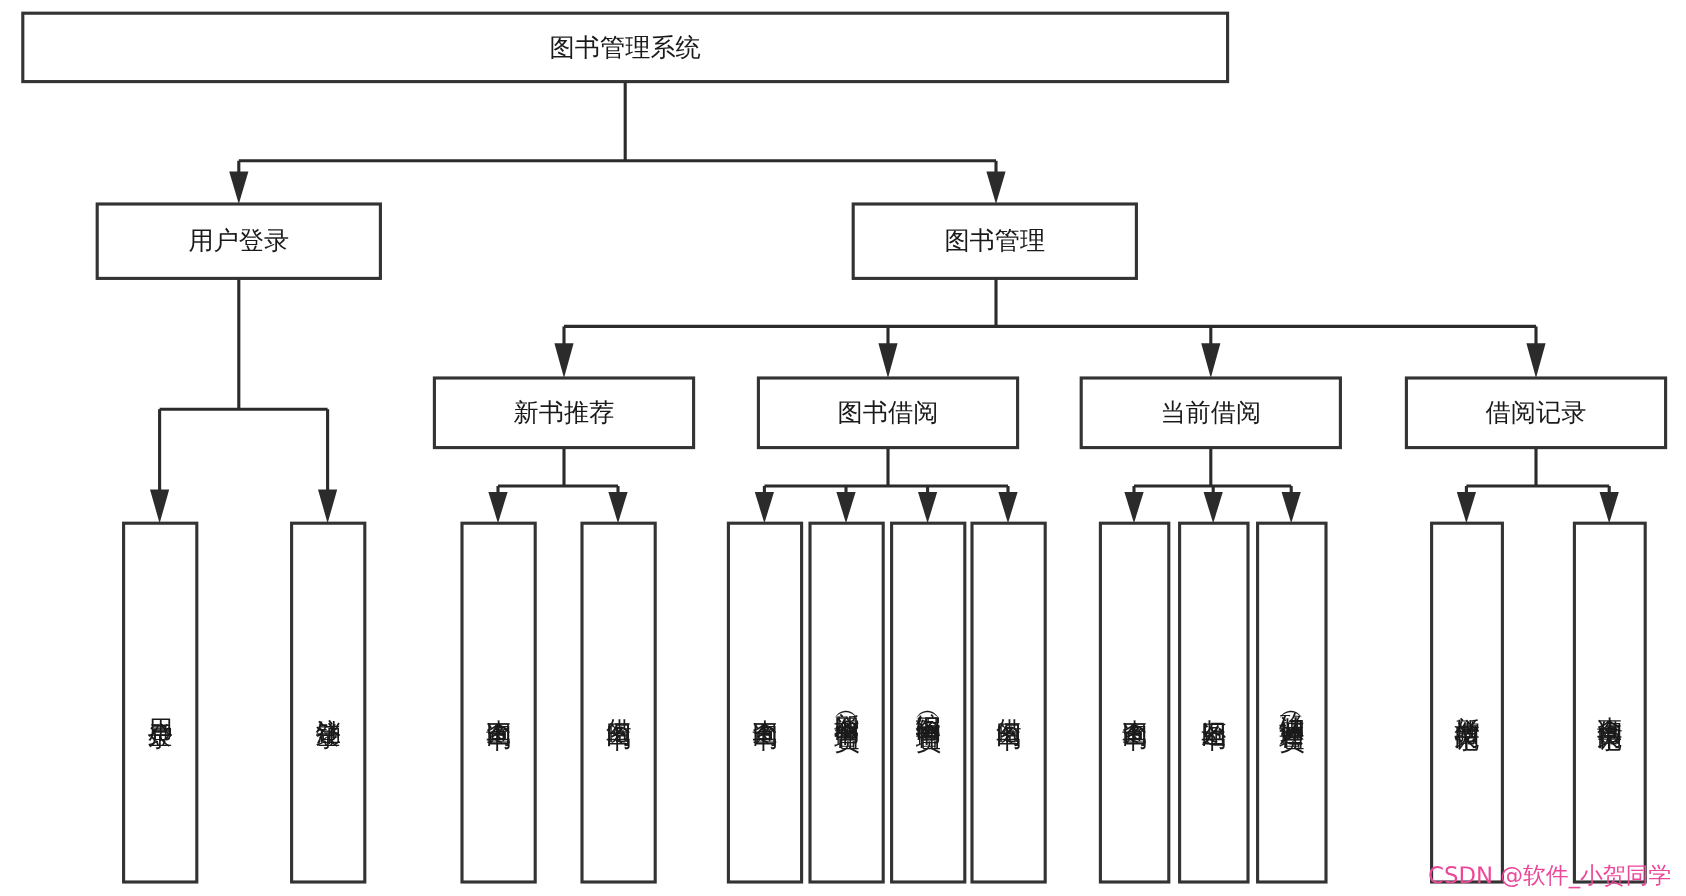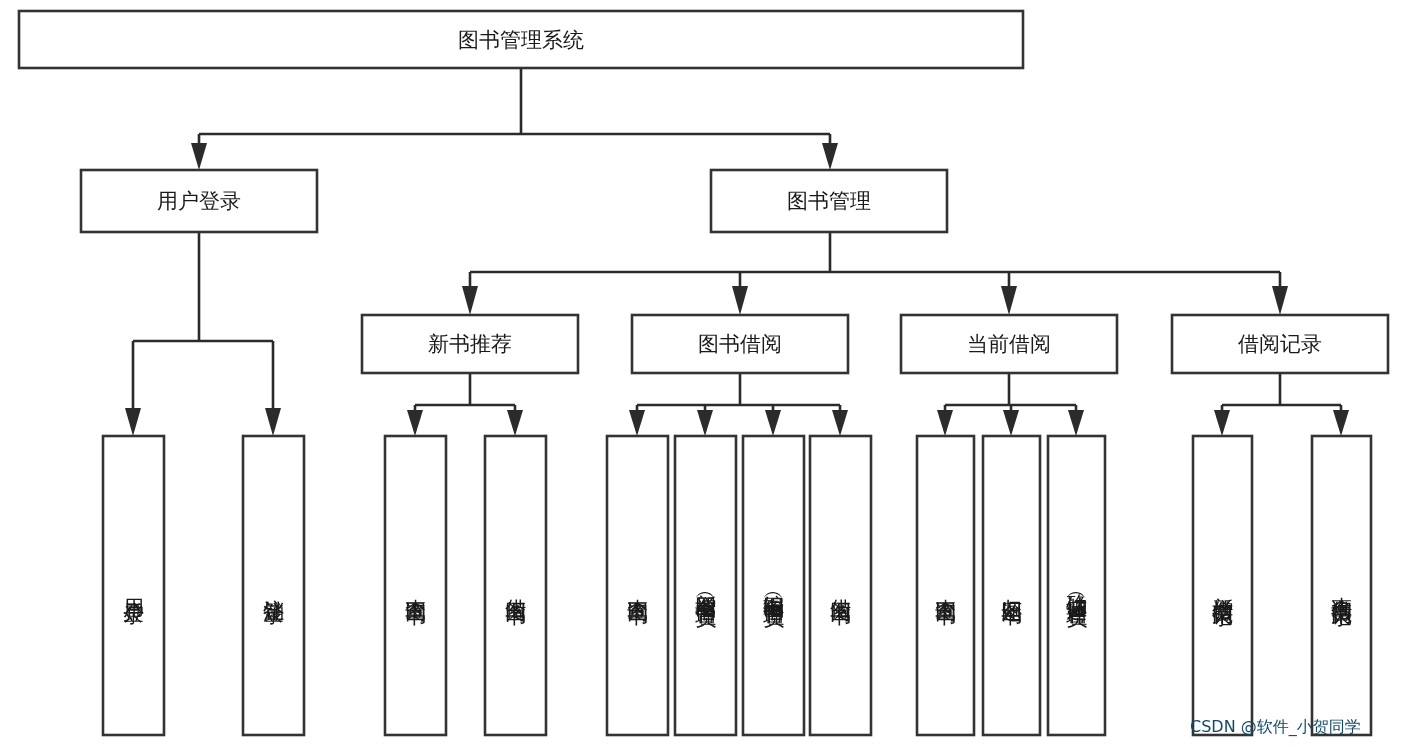--- a/index.html
+++ b/index.html
@@ -61,22 +61,22 @@
     letter-spacing: 2px;
     text-align: center;
     pointer-events: none;
     display: flex;
     align-items: center;
     justify-content: center;
   }
   .watermark {
     position: absolute;
     font-family: "DejaVu Sans", "Liberation Sans", sans-serif;
-    font-size: 16px;
-    color: #0c4a6e;
+    font-size: 19px;
+    color: #ec4899;
     white-space: nowrap;
     user-select: none;
   }
 </style>
 </head>
 <body>
 
 <div id="diagram-root">
 
   <svg id="flow-svg" viewBox="0 0 1405 747">

